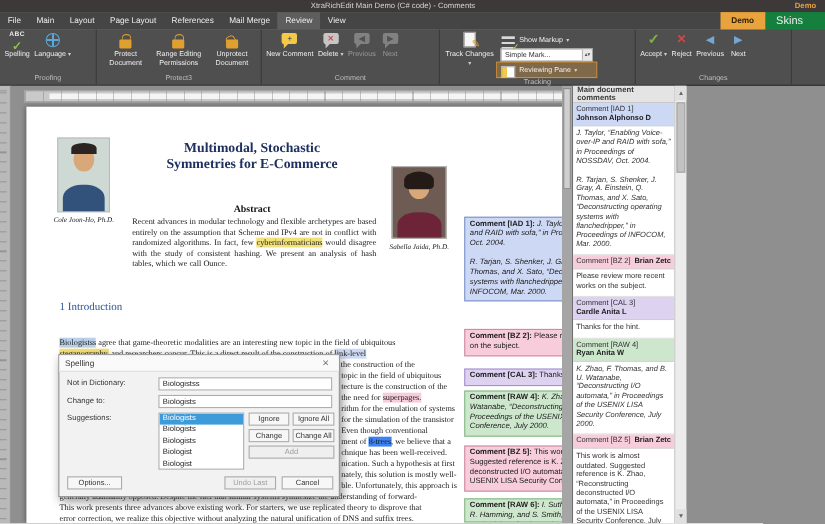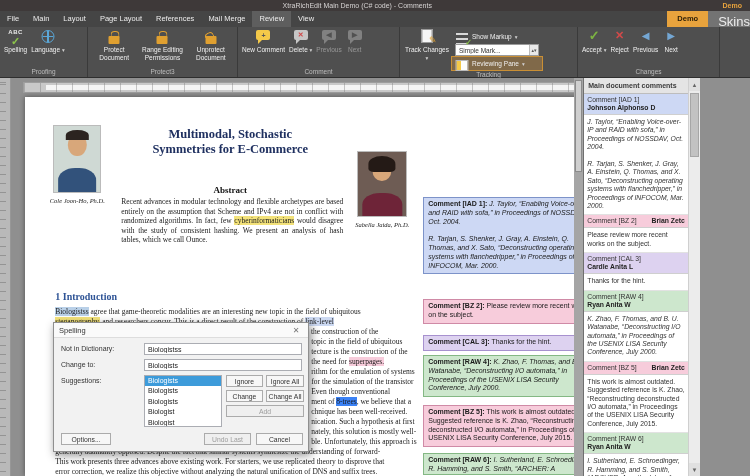--- a/index.html
+++ b/index.html
@@ -11,21 +11,21 @@
   .titlebar { position:absolute; left:0; top:0; width:750px; height:11px; background:#3e3939; display:flex; align-items:center; }
   .titlebar .tb-title { flex:1; text-align:center; font-size:7px; color:#d6d3d3; }
   .titlebar .tb-demo { font-size:7px; color:#e8a33d; font-weight:bold; padding:0 8px; }
 
   
   .tabrow { position:absolute; left:0; top:11px; width:750px; height:16px; background:#454545; display:flex; align-items:stretch; }
   .rtab { font-size:7.5px; color:#ececec; padding:3px 7px 0 7px; cursor:default; }
   .rtab.active { background:#5e5e5e; }
   .tab-spacer { flex:1; }
   .tr-demo { background:#e8a33d; color:#2e2008; font-size:7.5px; font-weight:bold; padding:3px 10px 0 10px; }
-  .tr-skins { color:#ececec; font-size:13px; padding:3px 0 0 10px; background:#737373; }
+  .tr-skins { color:#ececec; font-size:10px; padding:3px 20px 0 10px; background:#15803d; }
 
   
   .ribbon { position:absolute; left:0; top:27px; width:750px; height:51px; background:#4f4f4f; border-bottom:1px solid #2e2e2e; display:flex; }
   .rgroup { height:100%; border-right:1px solid #3a3a3a; display:flex; flex-direction:column; }
   .rbtns { flex:1; display:flex; align-items:stretch; padding:1px 2px 0 2px; }
   .glabel { height:10px; font-size:6.5px; color:#bdbdbd; text-align:center; line-height:9px; }
   .rbtn { display:flex; flex-direction:column; align-items:center; padding:1px 2px; cursor:default; }
   .rbtn.disabled { opacity:.42; }
   .rlabel { font-size:6.5px; color:#f0f0f0; text-align:center; line-height:7.5px; margin-top:1px; max-width:46px; }
   .dd { color:#cfcfcf; font-size:5.5px; }
@@ -56,21 +56,21 @@
   .ic-arrowL, .ic-arrowR { position:absolute; left:0; top:1px; width:100%; text-align:center; font-size:10px; color:#74a7d4; }
   .small-rows { display:flex; flex-direction:column; justify-content:flex-start; gap:1px; padding-top:2px; }
   .sbtn { display:flex; align-items:center; gap:3px; font-size:6.5px; color:#f0f0f0; padding:1px 3px; height:13px; }
   .sbtn .sic { position:relative; width:14px; height:12px; }
   .sbtn.active-tool { background:rgba(232,163,61,.32); outline:1px solid #c98f35; }
   .combo { display:flex; align-items:center; height:12px; margin:0 3px; background:#fff; border:1px solid #9b9b9b; width:84px; }
   .combo .cval { flex:1; font-size:6.5px; color:#333; padding-left:3px; white-space:nowrap; overflow:hidden; }
   .combo .spin { width:9px; height:100%; background:#e8e8e8; border-left:1px solid #bbb; font-size:5px; color:#555; display:flex; flex-direction:column; align-items:center; justify-content:center; line-height:4px; }
 
   
-  .workspace { position:absolute; left:0; top:78px; width:700px; height:398px; display:flex; }
+  .workspace { position:absolute; left:0; top:78px; width:624px; height:398px; display:flex; }
   .vruler { width:12px; background:#b9b9b9; border-right:1px solid #979797;
     background-image:repeating-linear-gradient(#00000033 0 1px, transparent 1px 9px); background-position:0 6px; background-size:6px 100%; background-repeat:repeat-y; }
   .docarea { position:relative; width:603px; height:100%; background:#8f8f8f; overflow:hidden; }
   .hruler { position:absolute; left:12px; top:4px; width:580px; height:11px; background:#c9c9c9; border:1px solid #9d9d9d; }
   .hruler .hr-inner { position:absolute; left:22px; right:22px; top:2px; bottom:2px; background:#f5f5f5; }
   .hruler .hr-ticks { position:absolute; inset:0; background:repeating-linear-gradient(90deg, #77777766 0 1px, transparent 1px 16px); }
   .page { position:absolute; left:14px; top:19px; width:578px; height:379px; background:#ffffff; box-shadow:0 0 5px rgba(0,0,0,.45); }
 
   
   .paper { font-family:"Liberation Serif", serif; color:#1a1a1a; }
@@ -82,21 +82,21 @@
   .ph-body { position:absolute; left:50%; bottom:-4%; transform:translateX(-50%); width:82%; height:40%; border-radius:45% 45% 0 0; }
   .photo.left .ph-body { background:#32527b; }
   .photo.right .ph-body { background:#6e2438; }
   .photo.left .ph-head::after { content:""; position:absolute; left:-2px; top:-4px; right:-2px; height:10px; border-radius:50% 50% 0 0; background:#2c2420; }
   .photo.right .ph-head::after { content:""; position:absolute; left:-4px; top:-4px; right:-4px; height:16px; border-radius:50% 50% 20% 20%; background:#241a16; }
   .caption { position:absolute; font-size:6.5px; font-style:italic; text-align:center; font-family:"Liberation Serif", serif; color:#222; line-height:7.5px; }
   .caption.left { left:18px; top:100px; width:68px; }
   .caption.right { left:324px; top:124px; width:66px; }
   .abs-head { position:absolute; left:82px; top:88px; width:246px; text-align:center; font-weight:bold; font-size:9px; color:#111; font-family:"Liberation Serif", serif; }
   .abs-text { position:absolute; left:96px; top:100px; width:222px; font-size:7.5px; line-height:9.5px; text-align:justify; font-family:"Liberation Serif", serif; }
-  .sec-head { position:absolute; left:30px; top:194px; font-size:10px; font-weight:bold; color:#2f5496; font-family:"Liberation Serif", serif; }
+  .sec-head { position:absolute; left:30px; top:177px; font-size:10px; font-weight:normal; color:#2f5496; font-family:"Liberation Serif", serif; }
   .intro { position:absolute; left:30px; top:210px; width:372px; font-size:7.5px; line-height:10px; font-family:"Liberation Serif", serif; }
   .line { height:10px; white-space:nowrap; overflow:visible; }
   .line.frag { padding-left:256px; }
   .hl-spell { background:#b9d0e8; }
   .hl-yellow { background:#f3e27a; }
   .hl-blue { background:#ccd9f2; }
   .hl-pink { background:#f7ccdb; }
   .hl-green { background:#3b82f6; }
 
   

